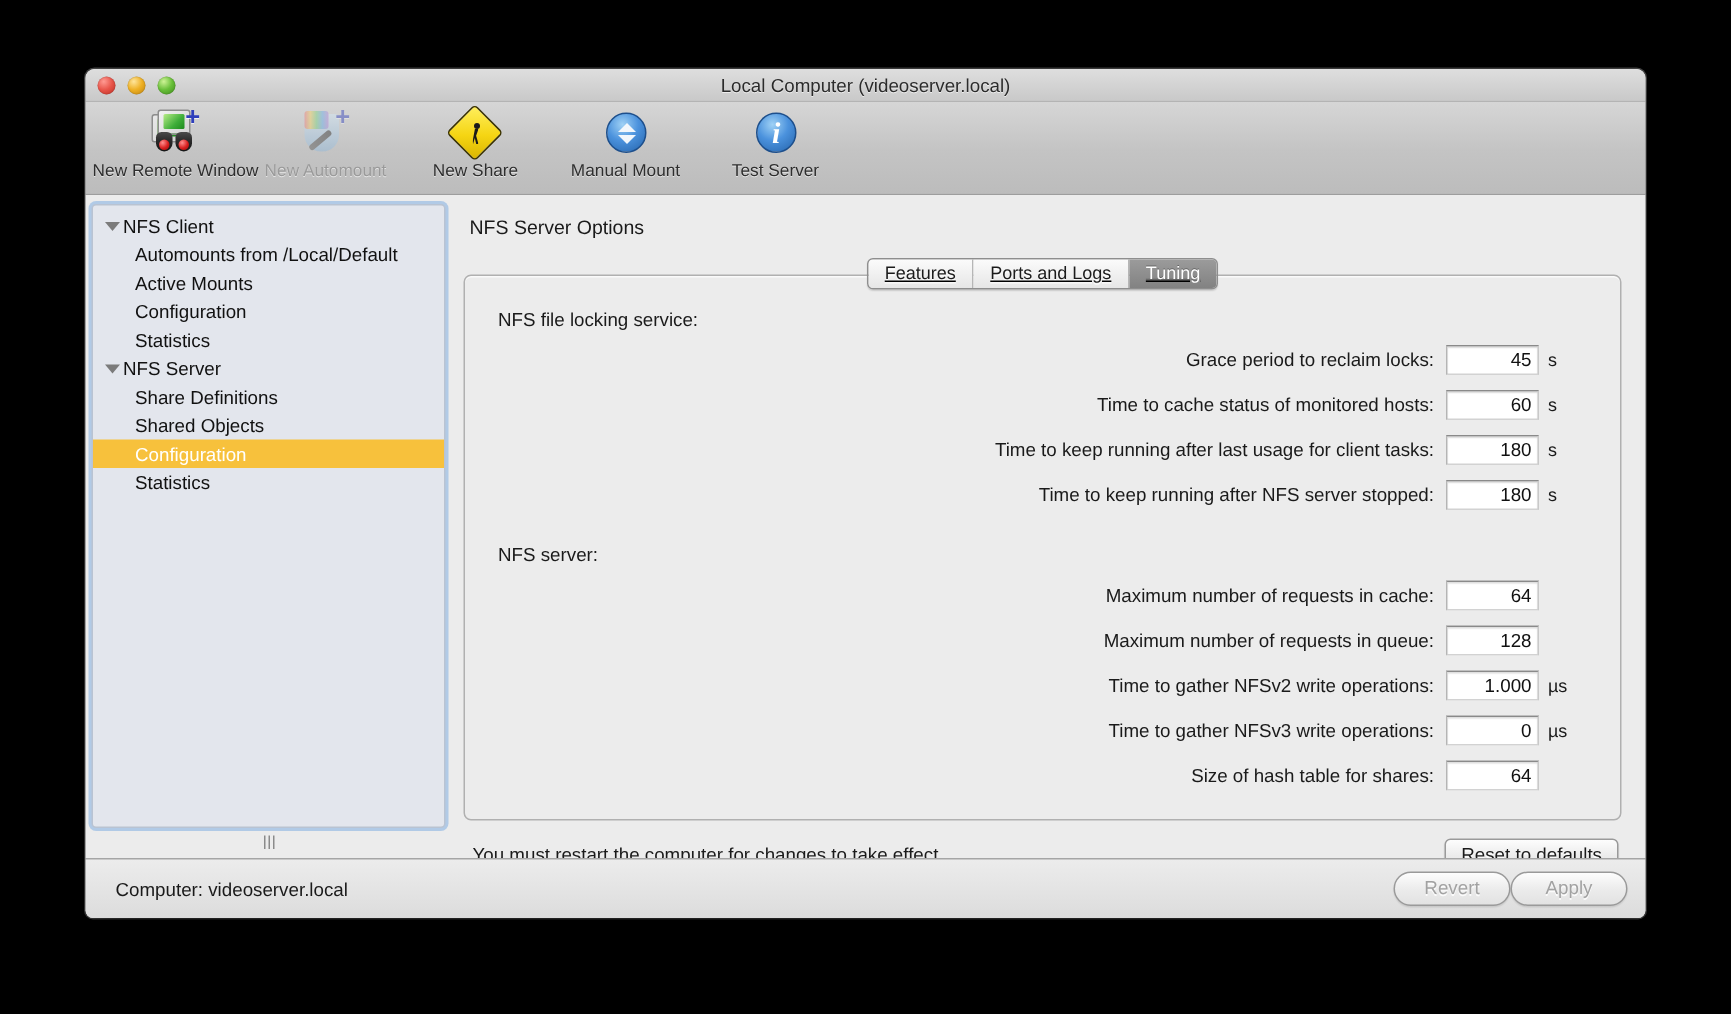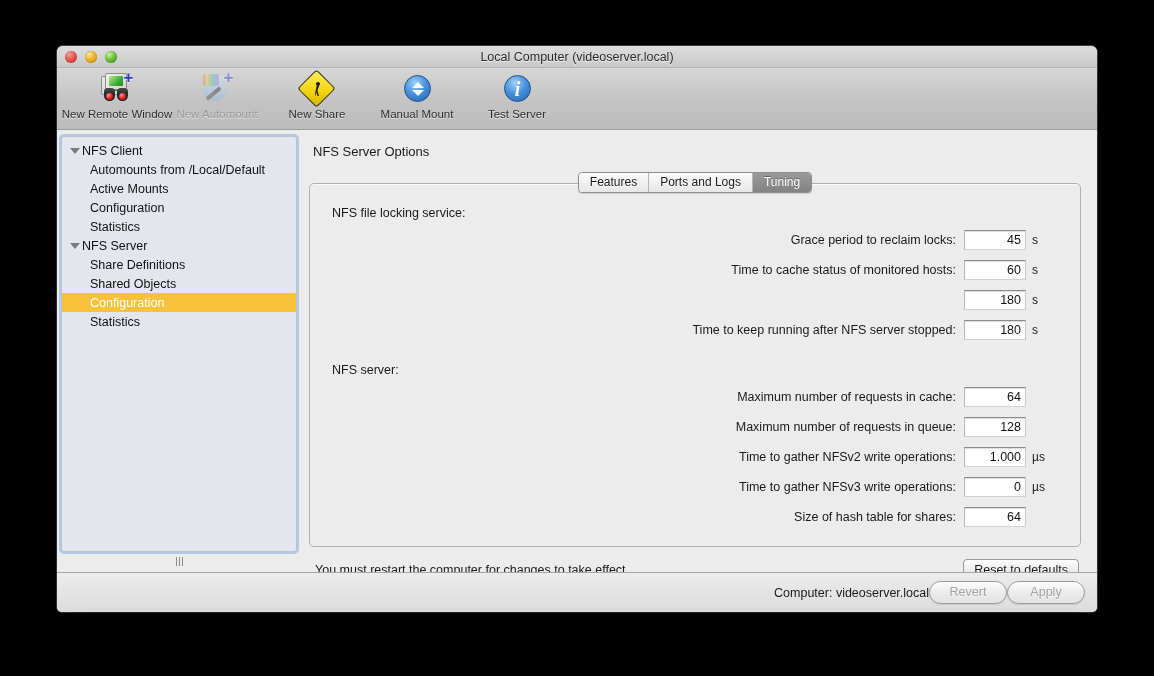--- a/index.html
+++ b/index.html
@@ -227,20 +227,21 @@
     color: #1a1a1a;
     margin: 0 0 14px 4px;
   }
 
   
   .tabview { position: relative; flex: 1 1 auto; display: flex; flex-direction: column; }
   .tabstrip {
     position: absolute; top: -1px; left: 0; right: 0;
     display: flex; justify-content: center;
     z-index: 3;
+    text-decoration: underline;
   }
   .tabs {
     display: flex;
     height: 21px;
     border: 1px solid #8e8e8e;
     border-radius: 4px;
     overflow: hidden;
     box-shadow: 0 1px 1px rgba(0,0,0,.14);
   }
   .tab {
@@ -343,21 +344,21 @@
   .btn.round { border-radius: 12px; padding: 3px 16px; min-width: 78px; }
   .btn.disabled { color: #a2a2a2; }
 
   
   .bottombar {
     height: 40px;
     border-top: 1px solid #a5a5a5;
     background: linear-gradient(to bottom,#ececec 0%, #dcdcdc 100%);
     display: flex;
     align-items: center;
-    justify-content: flex-end;
+    justify-content: space-between;
     padding: 0 12px 0 20px;
     flex: 0 0 auto;
   }
   .computer-label { font-size: 12.5px; color: #1a1a1a; }
   .bottom-actions { display: flex; }
 </style>
 </head>
 <body>
 
 <div class="window">
@@ -495,20 +496,21 @@
             <span class="field-unit">s</span>
           </div>
 
           <div class="field-row">
             <span class="field-label">Time to cache status of monitored hosts:</span>
             <input class="field-input" type="text" value="60" style="">
             <span class="field-unit">s</span>
           </div>
 
           <div class="field-row">
+            <span class="field-label">Time to keep running after last usage for client tasks:</span>
             <input class="field-input" type="text" value="180" style="">
             <span class="field-unit">s</span>
           </div>
 
           <div class="field-row">
             <span class="field-label">Time to keep running after NFS server stopped:</span>
             <input class="field-input" type="text" value="180" style="">
             <span class="field-unit">s</span>
           </div>
 

